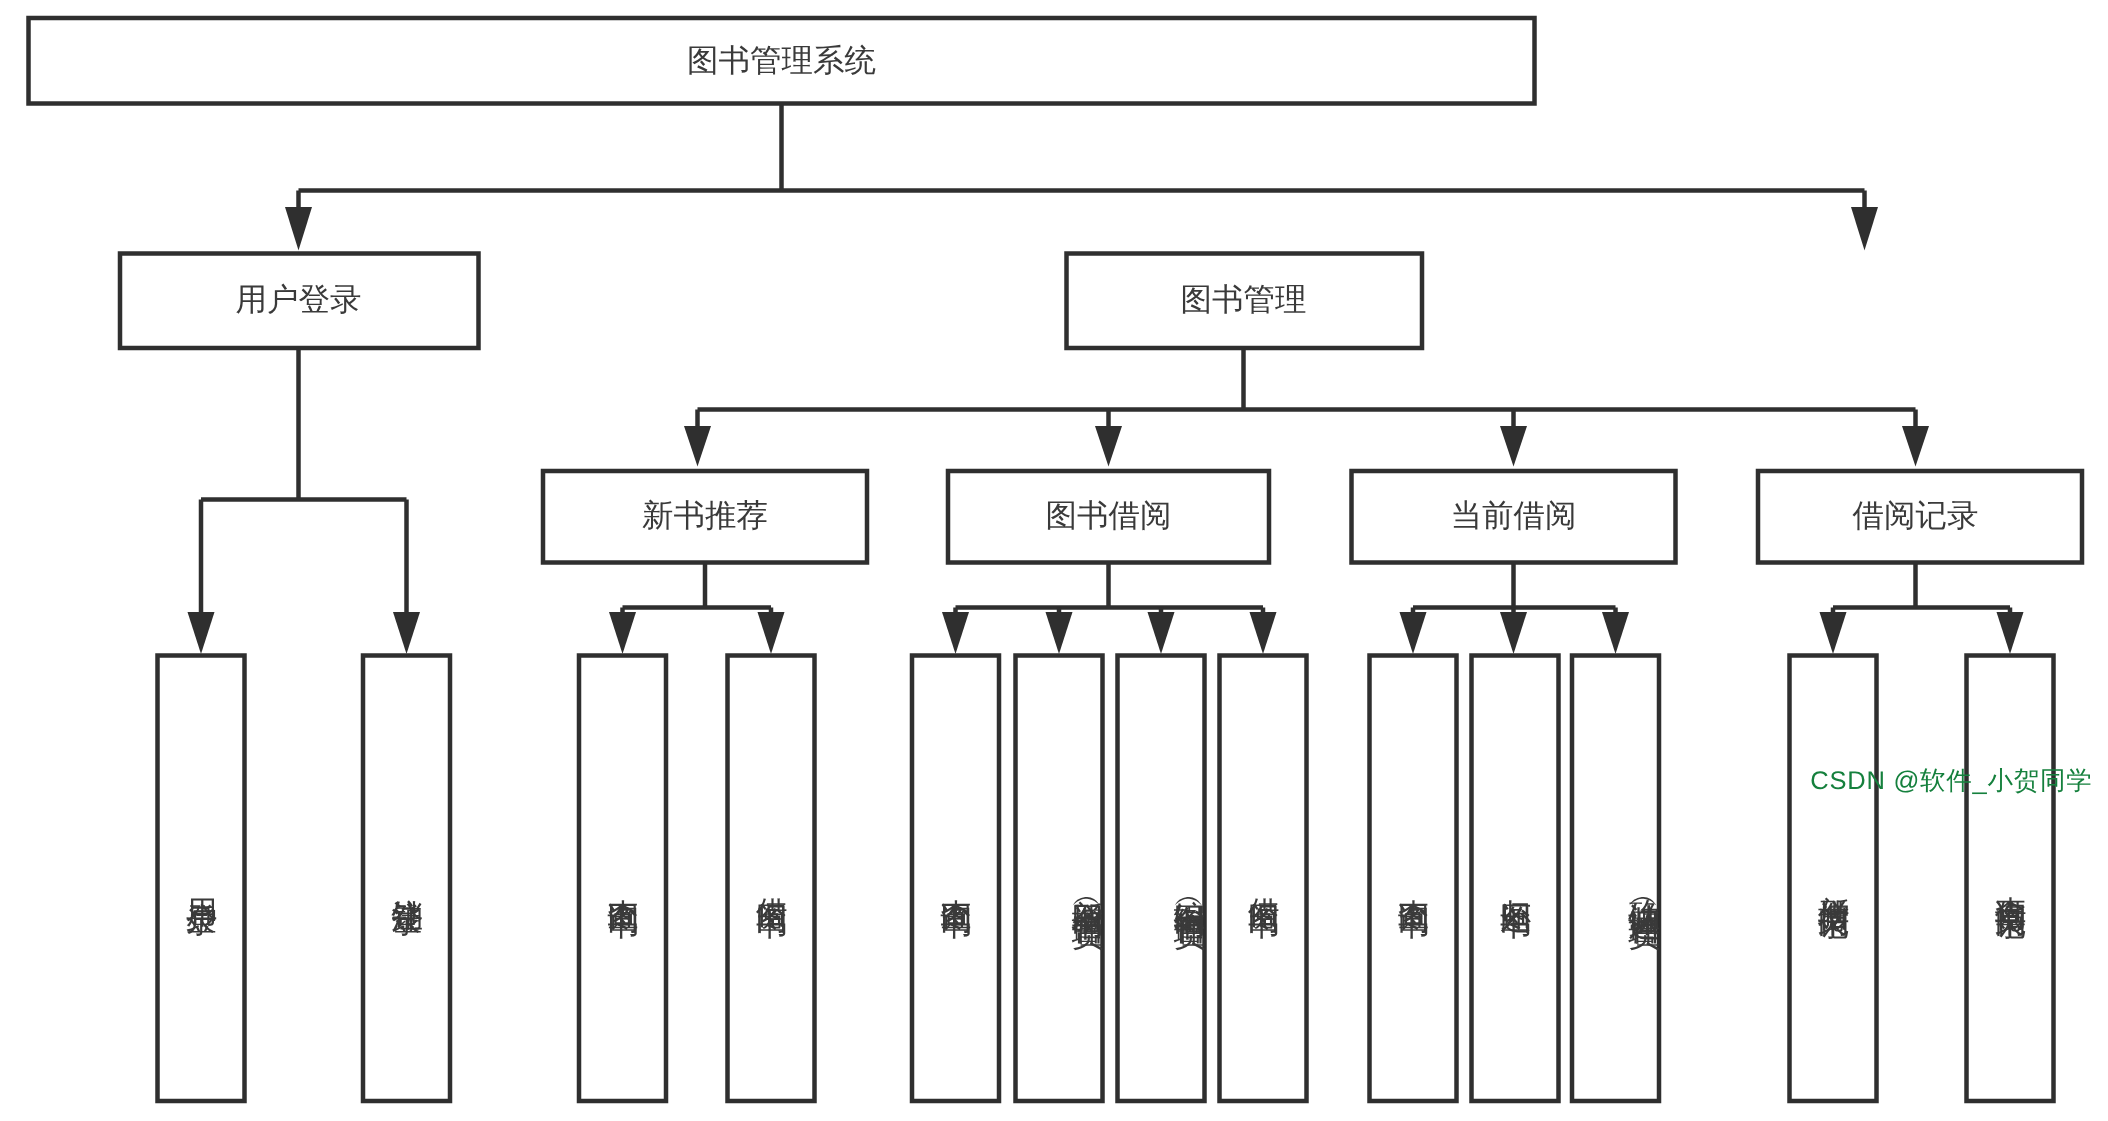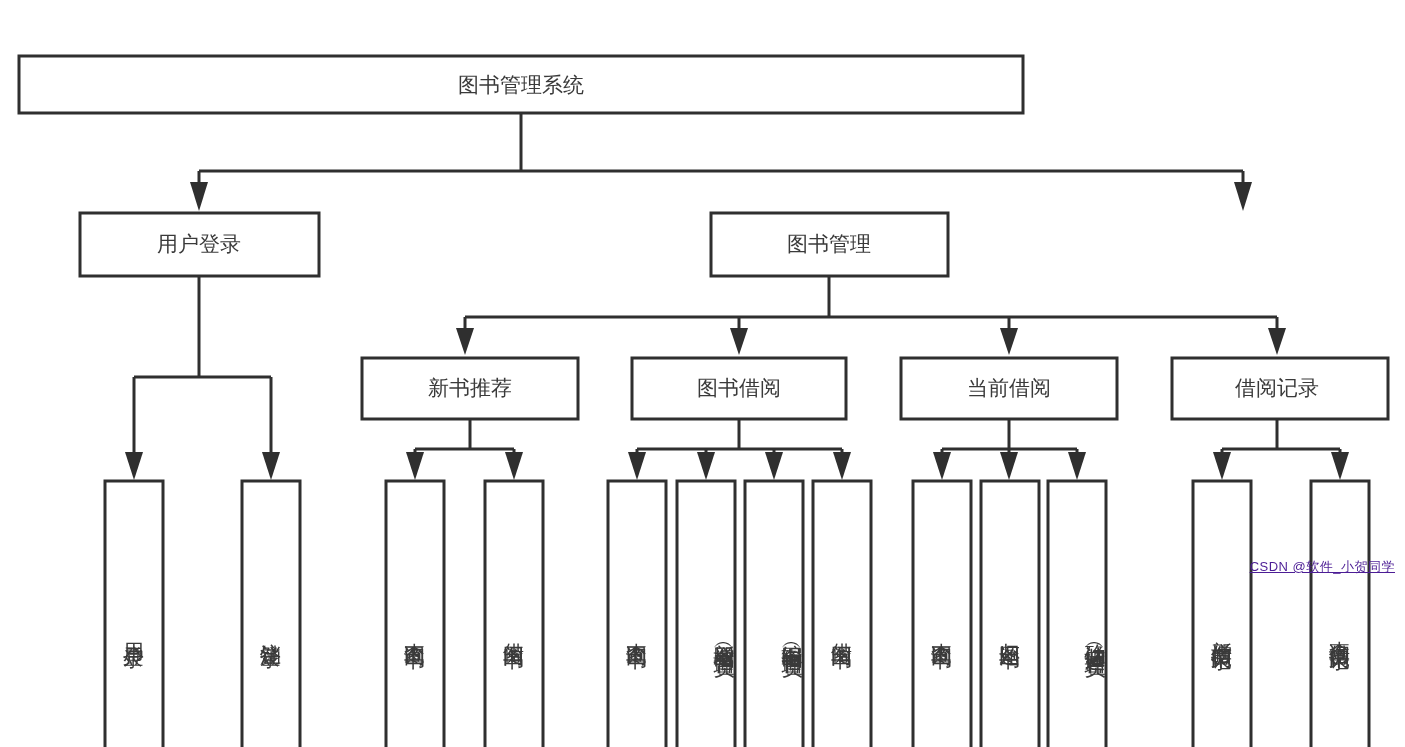--- a/index.html
+++ b/index.html
@@ -11,21 +11,20 @@
     width: 1405px;
     height: 747px;
     font-family: "Liberation Sans", "DejaVu Sans", sans-serif;
     overflow: hidden;
     position: relative;
   }
   #diagram-root {
     position: relative;
     width: 1405px;
     height: 538px;
-    margin-top: 44px;
   }
   svg#tree-svg {
     position: absolute;
     top: 0;
     left: 0;
     width: 1405px;
     height: 747px;
   }
   .node-box {
     fill: #ffffff;
@@ -62,25 +61,24 @@
     display: flex;
     align-items: flex-start;
     justify-content: center;
     pointer-events: none;
   }
   .watermark {
     position: absolute;
     right: 10px;
     bottom: 6px;
     font-family: "Liberation Sans", "DejaVu Sans", sans-serif;
-    font-size: 13px;
-    color: #4c1d95;
+    font-size: 17px;
+    color: #15803d;
     white-space: nowrap;
     letter-spacing: 0.5px;
-    text-decoration: underline;
   }
 </style>
 </head>
 <body>
 
 <div id="diagram-root">
 
   <svg id="tree-svg" viewBox="0 0 1405 747">
 
     <g>

